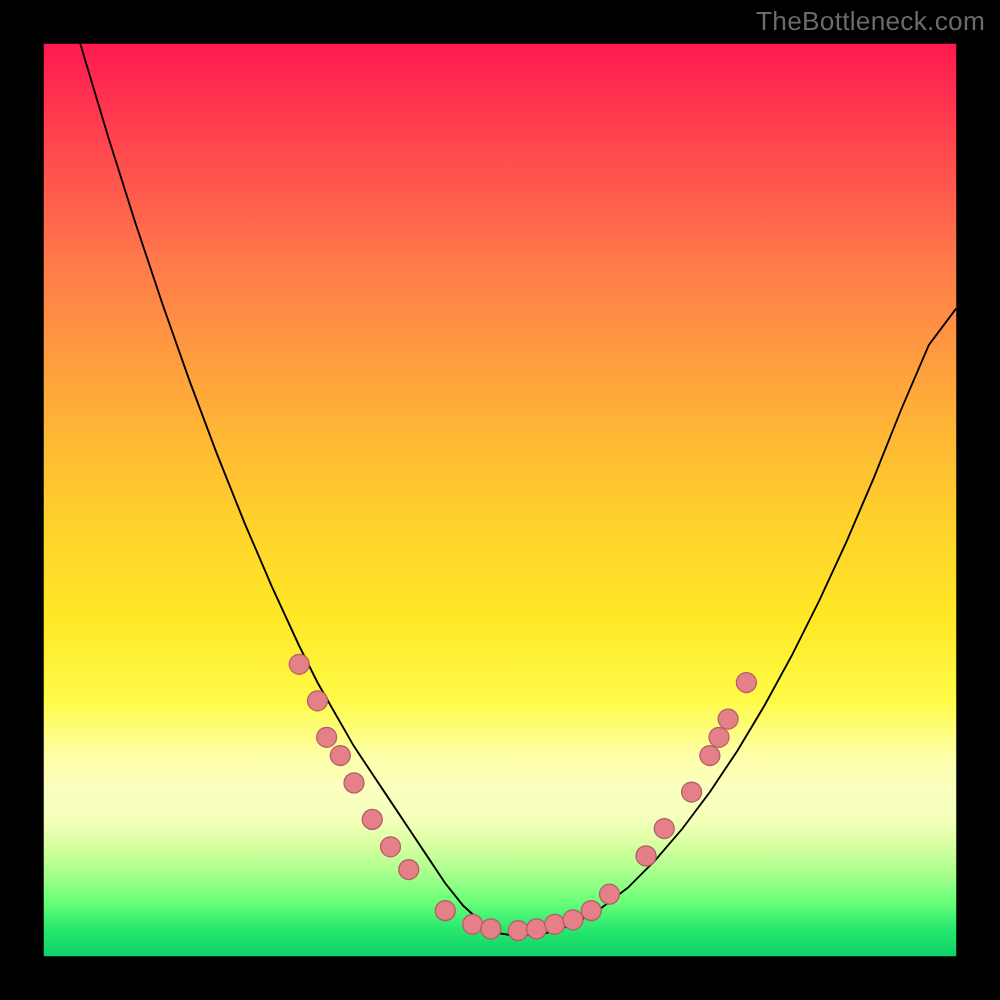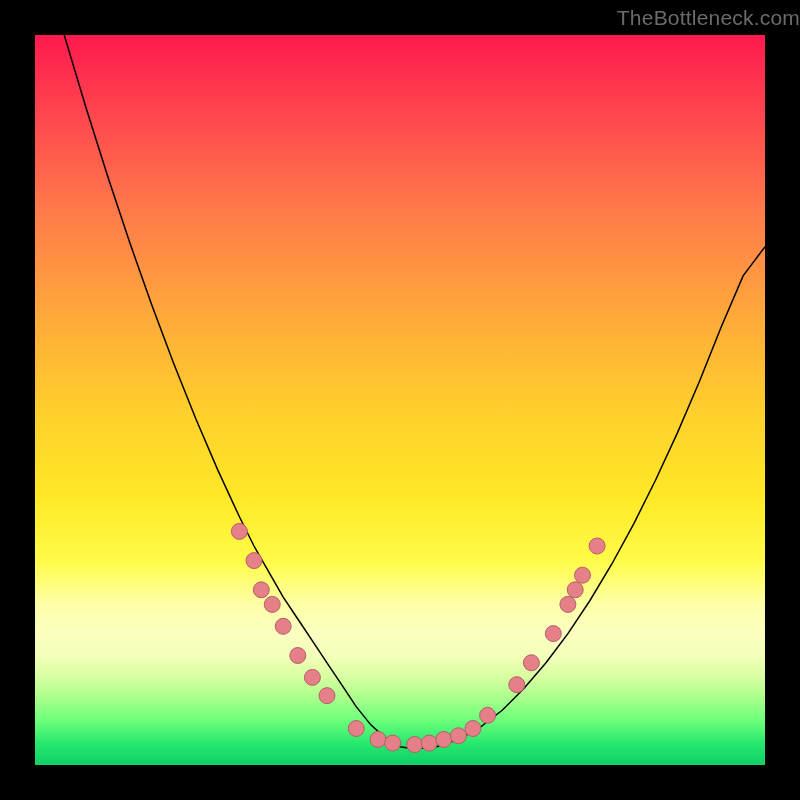--- a/index.html
+++ b/index.html
@@ -42,21 +42,21 @@
       #d6ffa0 88%,
       #a6ff8a 91%,
       #6aff7a 94%,
       #28e86e 97%,
       #0fd067 100%
     );
   }
   .watermark {
     position: absolute;
     top: 6px;
-    right: 0;
+    right: 12px;
     color: #6b6b6b;
     font-size: 21px;
     font-weight: 400;
     letter-spacing: 0.2px;
   }
   svg.overlay {
     position: absolute;
     top: 35px;
     left: 35px;
     width: 730px;

